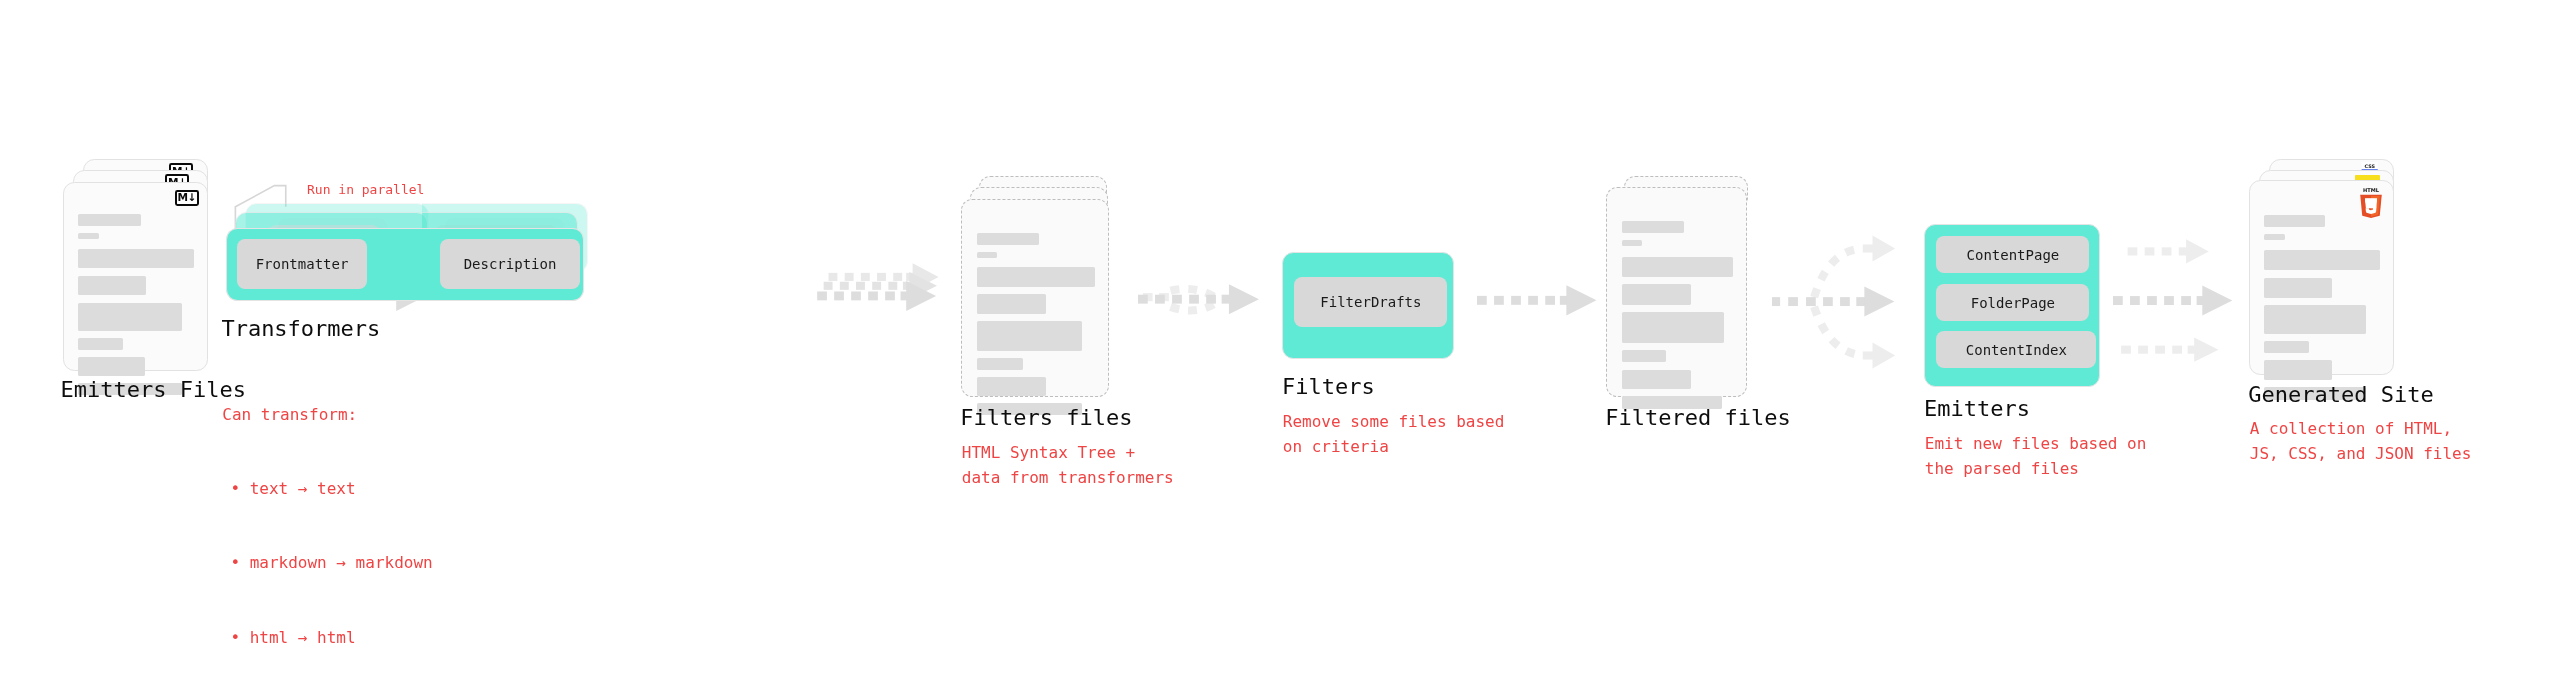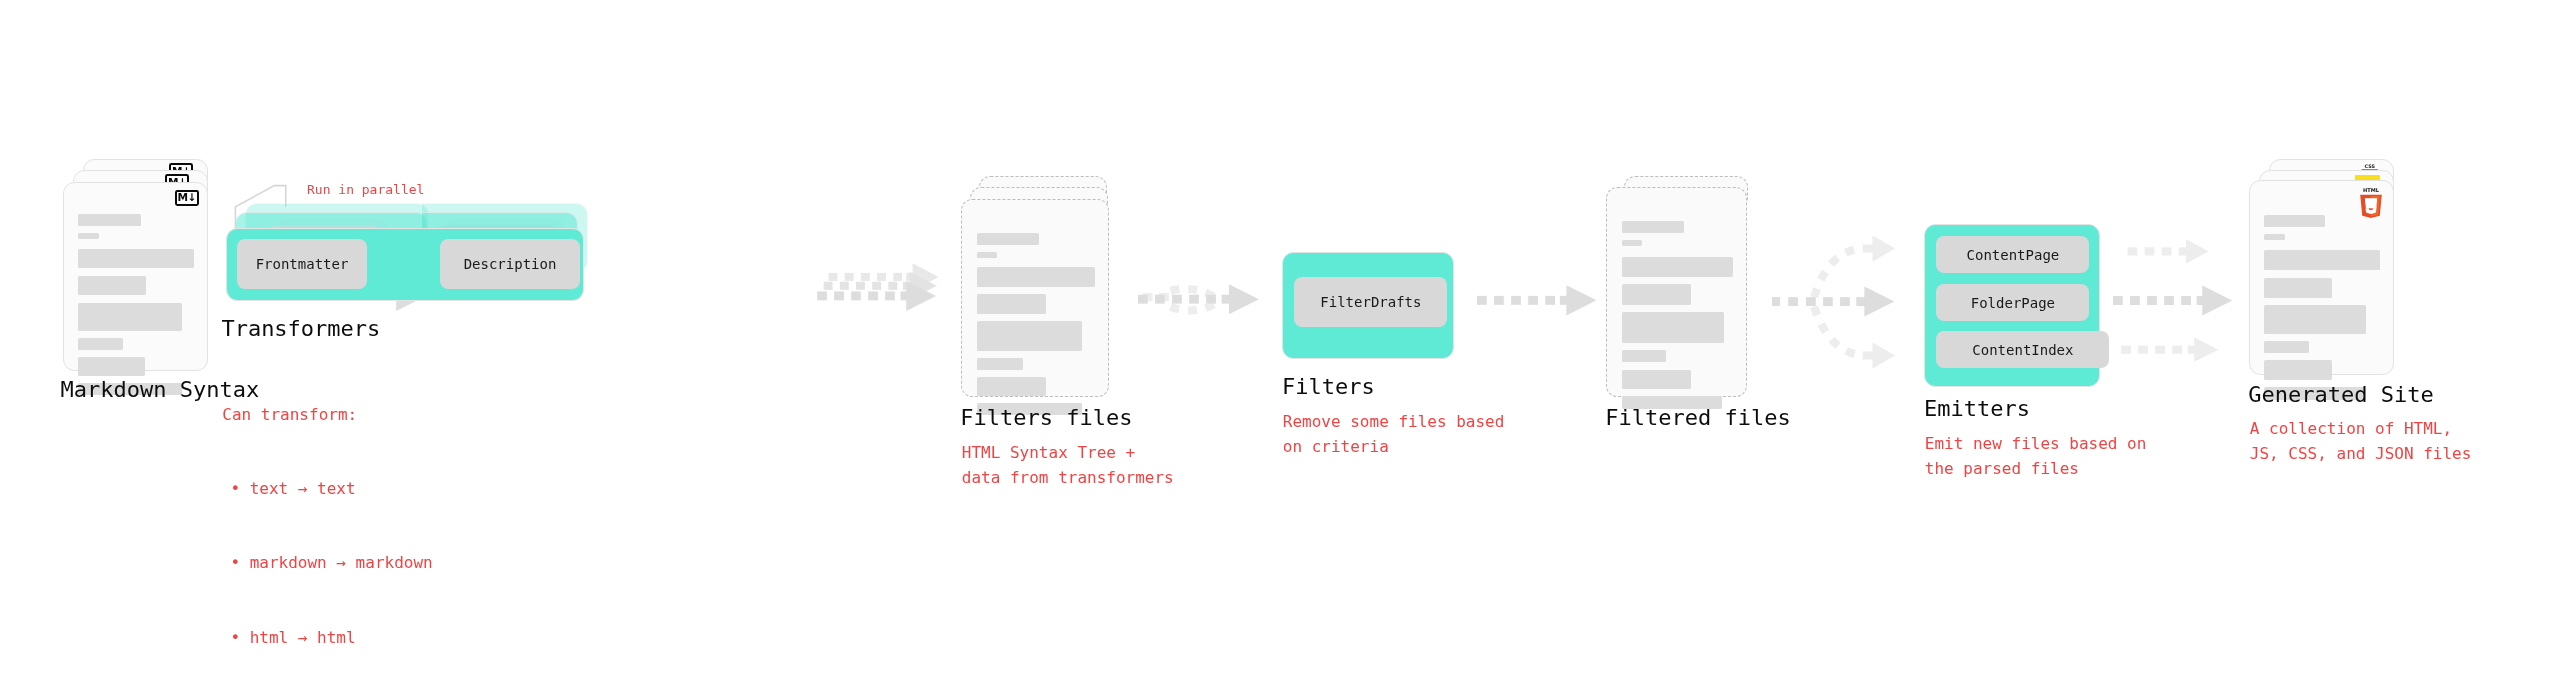--- a/index.html
+++ b/index.html
@@ -150,21 +150,21 @@
           <div class="ln" style="width:18%; height:5.7px;  margin-bottom:9.8px;"></div>
           <div class="ln" style="width:100%; height:19.5px;"></div>
           <div class="ln" style="width:59%; height:19.5px;"></div>
           <div class="ln" style="width:90%; height:28.4px;"></div>
           <div class="ln" style="width:39%; height:11.4px;"></div>
           <div class="ln" style="width:58%; height:18.7px;"></div>
           <div class="ln" style="width:90%; height:12.2px;"></div>
         </div>
       </div>
     </div>
-    <div class="title" style="left:-2.4px; top:218px;">Markdown Syntax</div>
+    <div class="title" style="left:-2.4px; top:218px;">Emitters Files</div>
   </div>
 
   <svg class="arrow-svg" style="left:307px; top:268px;" width="146" height="89" viewBox="0 0 180 110">
     <g fill="#e8e8e8">
       <rect x="14" y="6" width="11" height="10"></rect>
         <rect x="34" y="6" width="11" height="10"></rect>
       <rect x="54" y="6" width="11" height="10"></rect>
         <rect x="74" y="6" width="11" height="10"></rect>
       <rect x="94" y="6" width="11" height="10"></rect>
         <rect x="110" y="6" width="14" height="10"></rect>
@@ -376,21 +376,21 @@
   </svg>
 
   <div class="node" style="left:1924px; top:224px;">
     <div class="pbox" style="left:0px; top:0px; width:176px; height:163px; position:relative;">
       <div class="pill" style="left:11.4px; top:11.4px; width:153px; height:37px;">
         <span>ContentPage</span>
       </div>
       <div class="pill" style="left:11.4px; top:59px; width:153px; height:37px;">
         <span>FolderPage</span>
       </div>
-      <div class="pill" style="left:11.4px; top:106px; width:173px; height:37px;">
+      <div class="pill" style="left:11.4px; top:106px; width:160px; height:37px;">
         <span>ContentIndex</span>
       </div>
     </div>
     <div class="title" style="left:0px; top:172px;">Emitters</div>
     <div class="sub" style="left:0.8px; top:208px;">Emit new files based on
 the parsed files</div>
   </div>
 
   <svg class="arrow-svg" style="left:2113px; top:236px;" width="138" height="138" viewBox="0 0 170 170">
 

